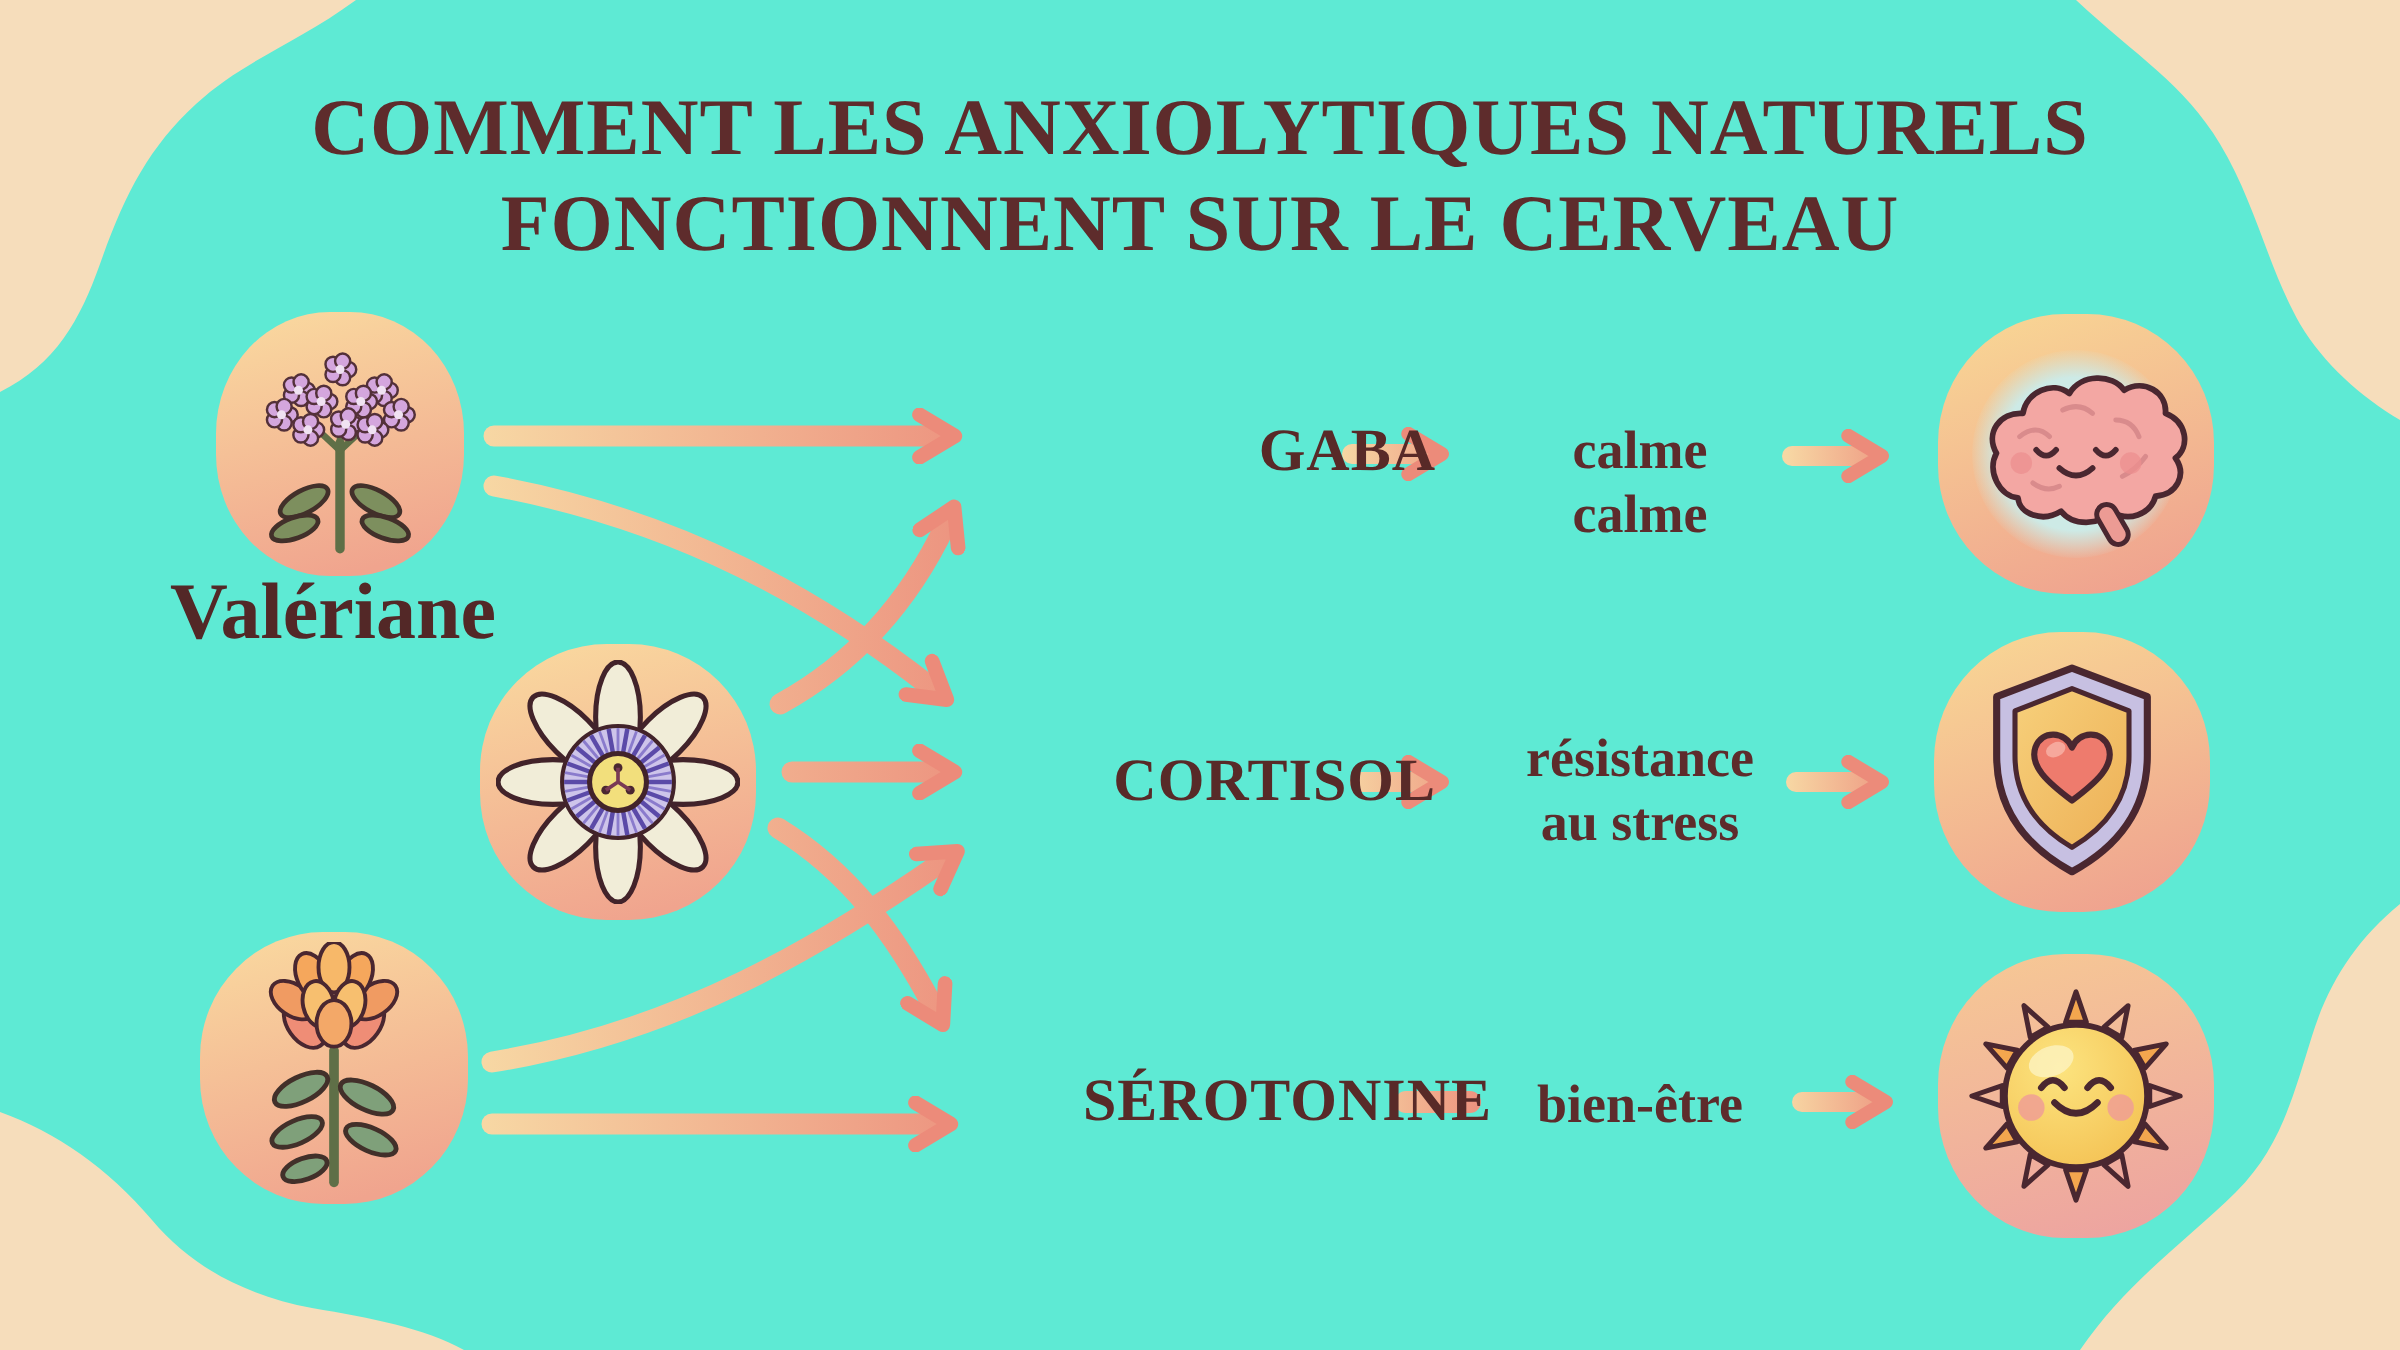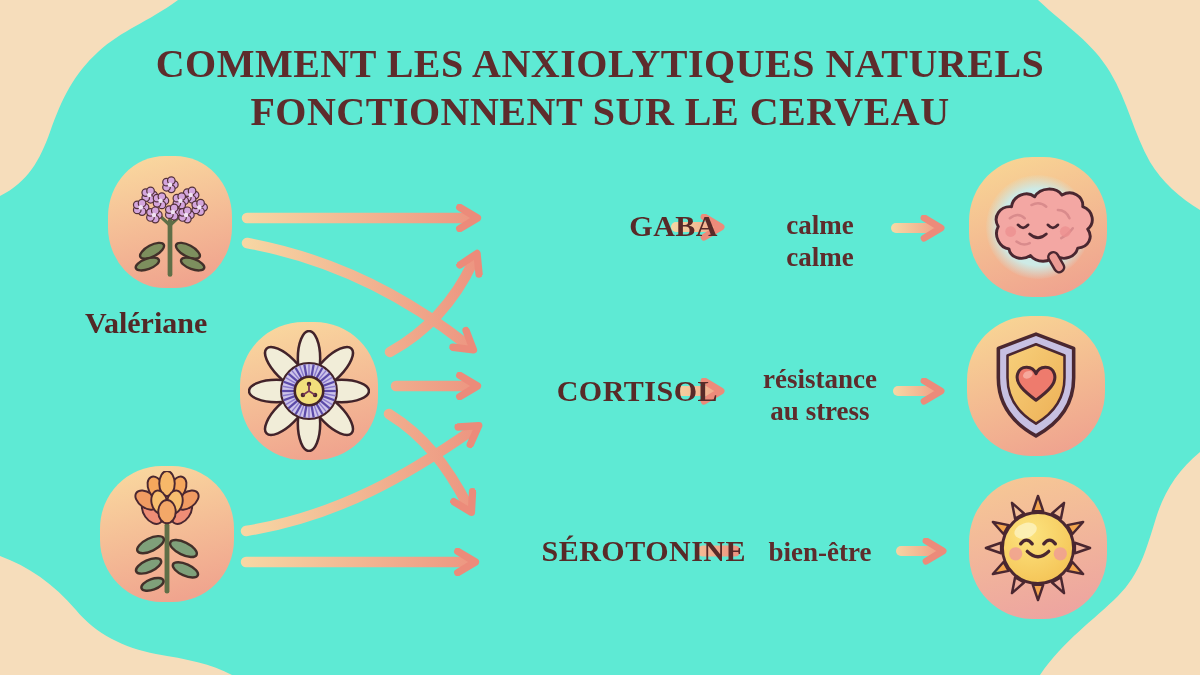--- a/index.html
+++ b/index.html
@@ -4,21 +4,21 @@
 <style>
   html,body{margin:0;padding:0;}
   .canvas{position:relative;width:1200px;height:675px;background:#5eead4;overflow:hidden;
           font-family:Liberation Serif, serif;color:#5e2c2c;}
   .scene{position:absolute;inset:0;z-index:0;}
   .title{position:absolute;z-index:1;top:40px;left:0;right:0;margin:0;text-align:center;
          font-size:40px;line-height:1.2;font-weight:bold;letter-spacing:.5px;color:#5e2c2c;}
   .blob{position:absolute;z-index:1;border-radius:46%;display:flex;align-items:center;justify-content:center;}
   .plant-blob{background:linear-gradient(165deg,#f9d69e 8%,#f0a48e 90%);}
   .result-blob{background:linear-gradient(160deg,#f8d494 8%,#efa28f 92%);}
-  .plant-label{position:absolute;z-index:1;text-align:left;font-size:30px;font-weight:bold;color:#532827;margin-top:24px;}
+  .plant-label{position:absolute;z-index:1;text-align:right;font-size:40px;font-weight:bold;color:#532827;}
   .nt-label{position:absolute;z-index:1;text-align:right;font-size:30px;font-weight:bold;color:#582a28;letter-spacing:.5px;margin-left:38px;}
   .effect{position:absolute;z-index:1;left:742px;width:156px;text-align:center;
           font-size:27px;line-height:1.17;font-weight:bold;color:#5e2c2c;}
   .glow{position:absolute;width:104px;height:104px;border-radius:50%;
         background:radial-gradient(circle,#cdeae6 0 52%,rgba(205,234,230,0) 72%);}
   svg{display:block;}
 </style>
 </head>
 <body>
 

